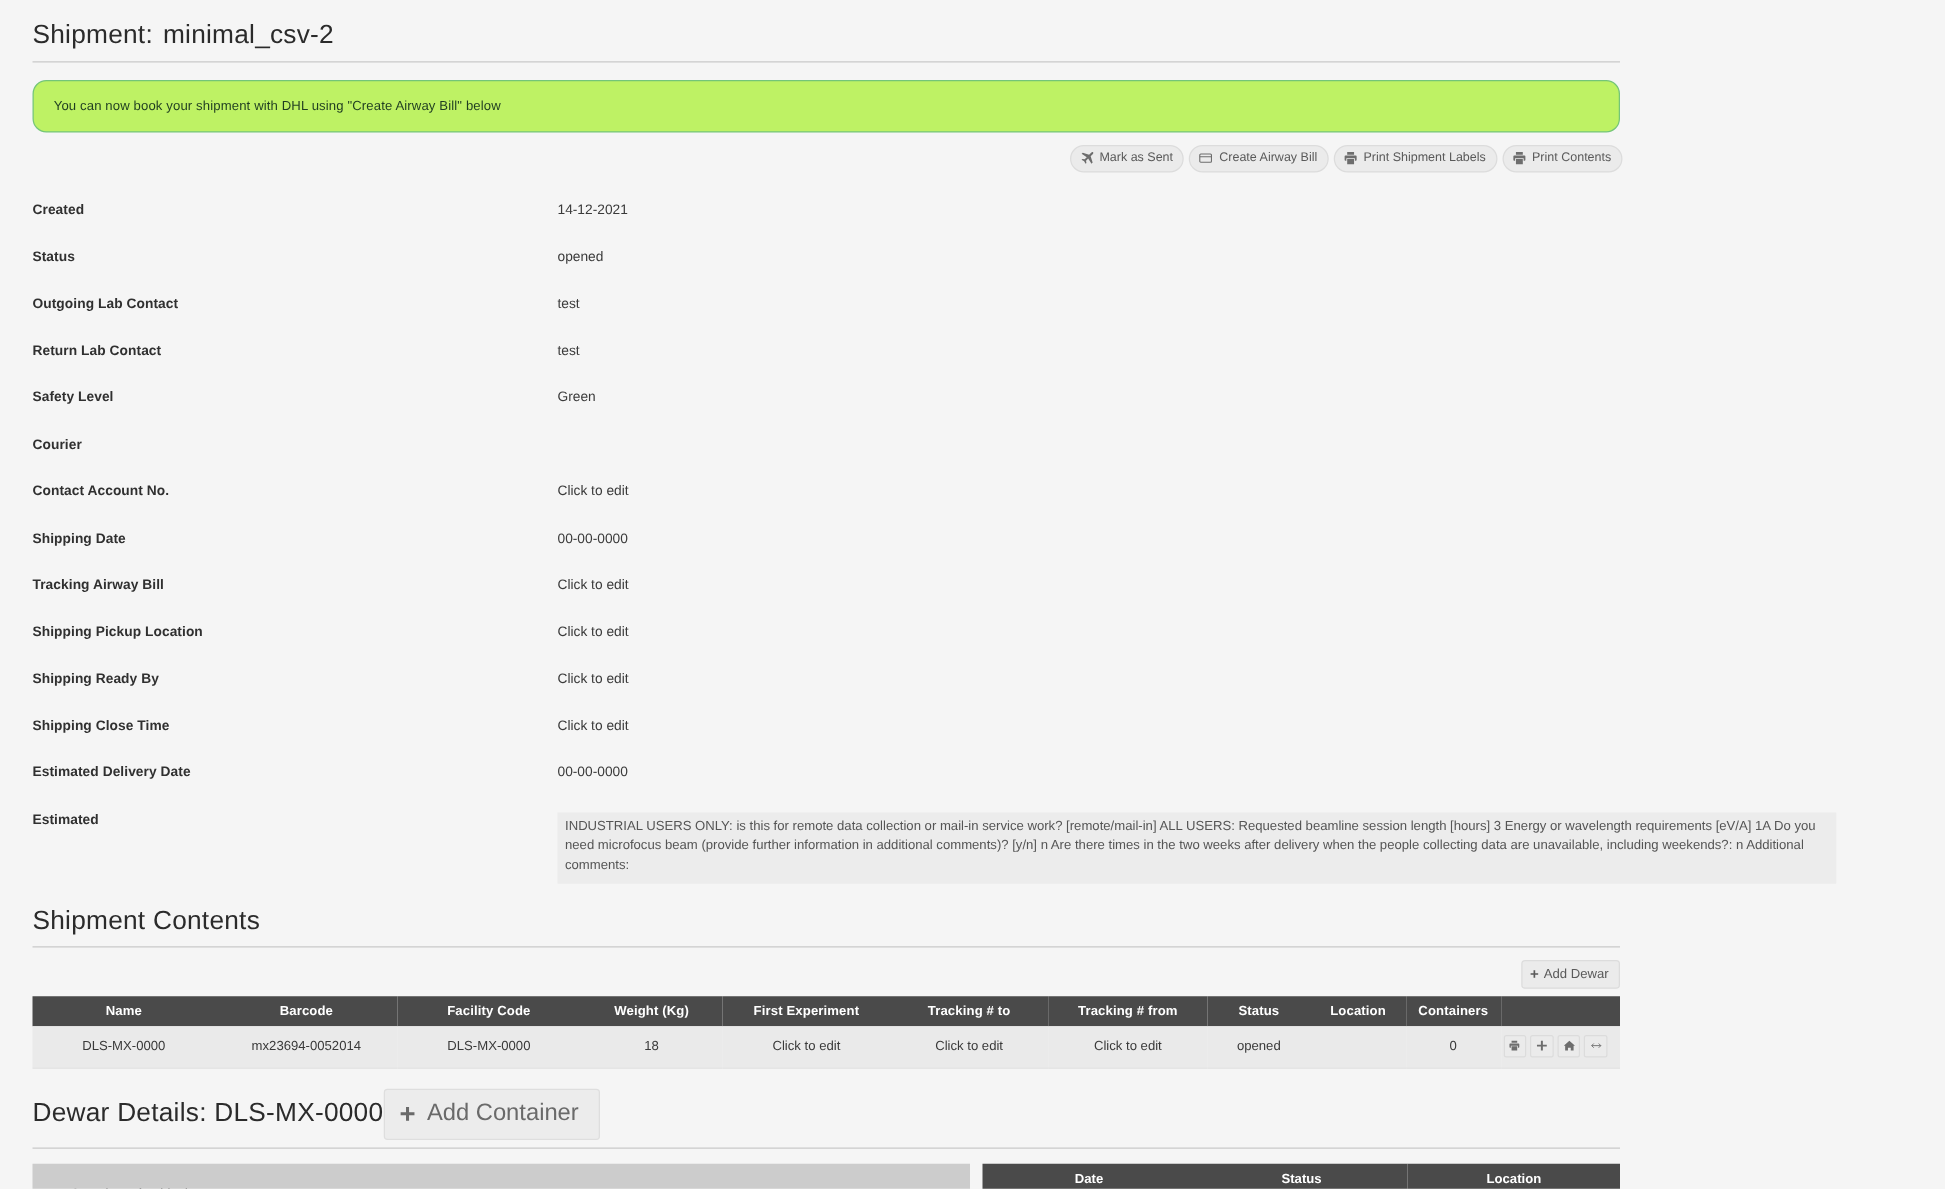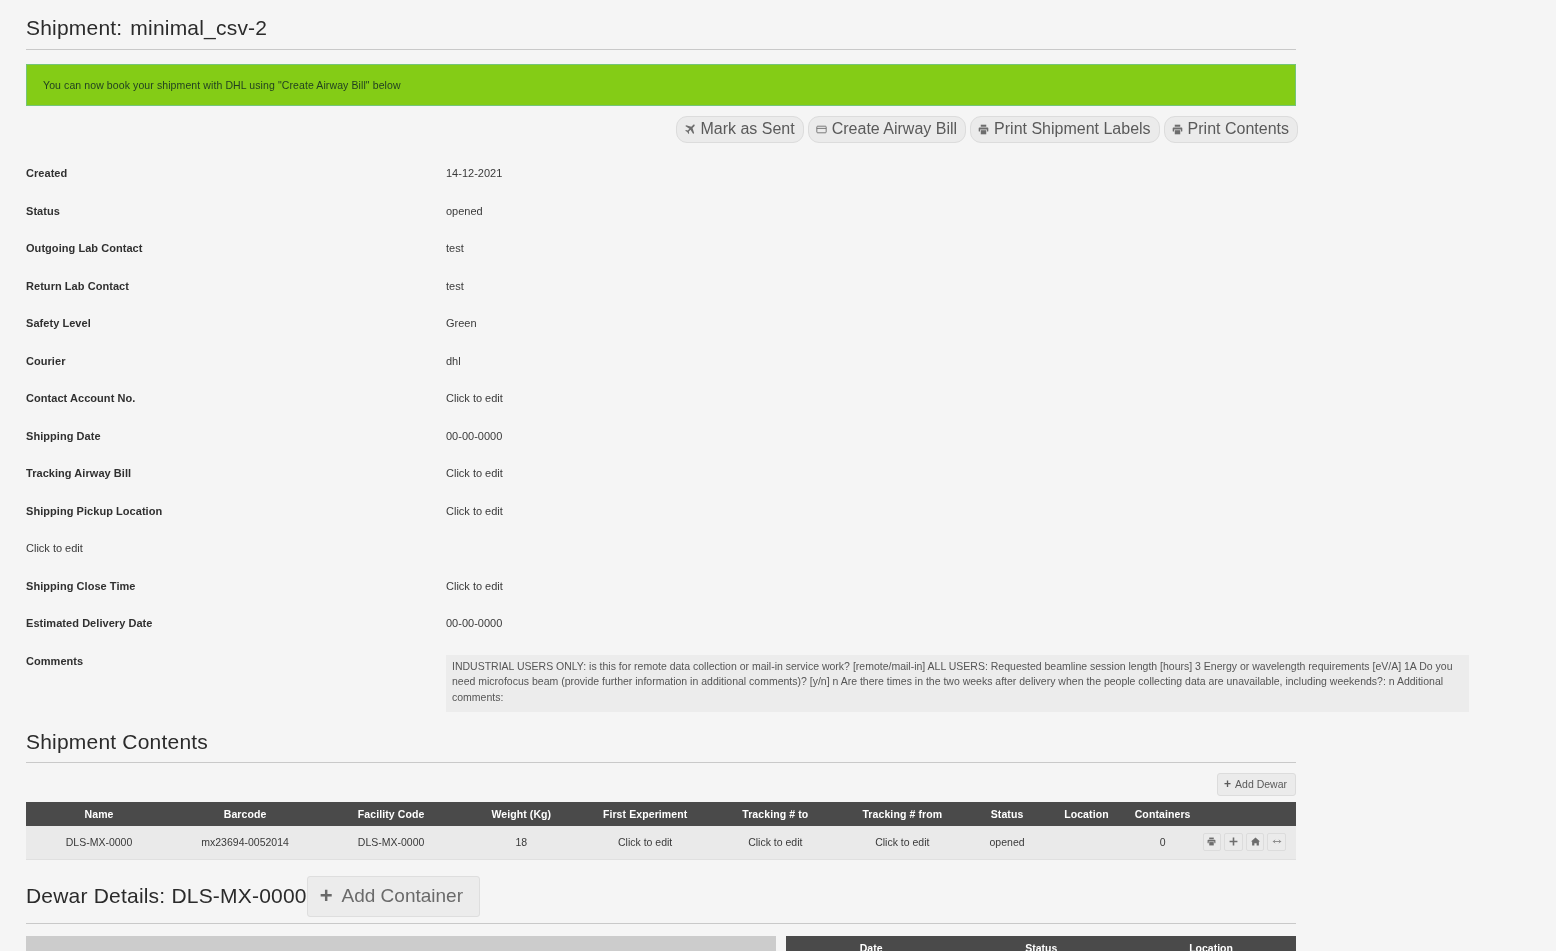--- a/index.html
+++ b/index.html
@@ -31,23 +31,23 @@
   }
   .page-title .title-label { margin-right: 8px; }
   .title-rule {
     margin: 0 20px 0 26px;
     border-bottom: 1px solid #c9c9c9;
   }
 
   
   .alert {
     margin: 14px 20px 0 26px;
-    background: #84cc16;
+    background: #bef264;
     border: 1px solid #74c578;
-    border-radius: 0;
+    border-radius: 11px;
     height: 42px;
     display: flex;
     align-items: center;
     padding: 4px 16px;
     box-sizing: border-box;
   }
   .alert-text {
     font-size: 10.5px;
     color: #1f3d21;
     letter-spacing: 0.1px;
@@ -58,21 +58,21 @@
     display: flex;
     justify-content: flex-end;
     gap: 4px;
     padding: 10px 18px 0 0;
   }
   .tb-btn {
     background: #ebebeb;
     border: 1px solid #dcdcdc;
     border-radius: 11px;
     color: #5a5a5a;
-    font-size: 16px;
+    font-size: 10px;
     padding: 4px 8px 5px 7px;
     display: inline-flex;
     align-items: center;
     gap: 5px;
     cursor: pointer;
     white-space: nowrap;
     line-height: 1;
   }
   .tb-btn svg { display: block; }
 
@@ -326,52 +326,52 @@
     <div class="drow">
       <div class="dlabel">Return Lab Contact</div>
       <div class="dvalue">test</div>
     </div>
     <div class="drow">
       <div class="dlabel">Safety Level</div>
       <div class="dvalue">Green</div>
     </div>
     <div class="drow">
       <div class="dlabel">Courier</div>
-      <div class="dvalue">dhl</div>
     </div>
     <div class="drow">
       <div class="dlabel">Contact Account No.</div>
       <div class="dvalue editable">Click to edit</div>
     </div>
     <div class="drow">
       <div class="dlabel">Shipping Date</div>
       <div class="dvalue editable">00-00-0000</div>
     </div>
     <div class="drow">
       <div class="dlabel">Tracking Airway Bill</div>
       <div class="dvalue editable">Click to edit</div>
     </div>
     <div class="drow">
       <div class="dlabel">Shipping Pickup Location</div>
       <div class="dvalue editable">Click to edit</div>
     </div>
     <div class="drow">
+      <div class="dlabel">Shipping Ready By</div>
       <div class="dvalue editable">Click to edit</div>
     </div>
     <div class="drow">
       <div class="dlabel">Shipping Close Time</div>
       <div class="dvalue editable">Click to edit</div>
     </div>
     <div class="drow">
       <div class="dlabel">Estimated Delivery Date</div>
       <div class="dvalue editable">00-00-0000</div>
     </div>
 
     <div class="drow tall">
-      <div class="dlabel">Comments</div>
+      <div class="dlabel">Estimated</div>
       <div class="dvalue" style="padding-top:8px;">
         <div class="comment-box">INDUSTRIAL USERS ONLY: is this for remote data collection or mail-in service work? [remote/mail-in] ALL USERS: Requested beamline session length [hours] 3 Energy or wavelength requirements [eV/A] 1A Do you need microfocus beam (provide further information in additional comments)? [y/n] n Are there times in the two weeks after delivery when the people collecting data are unavailable, including weekends?: n Additional comments:</div>
       </div>
     </div>
   </div>
 
   <div class="section">
     <div class="section-title">Shipment Contents</div>
     <div class="section-rule"></div>
 

